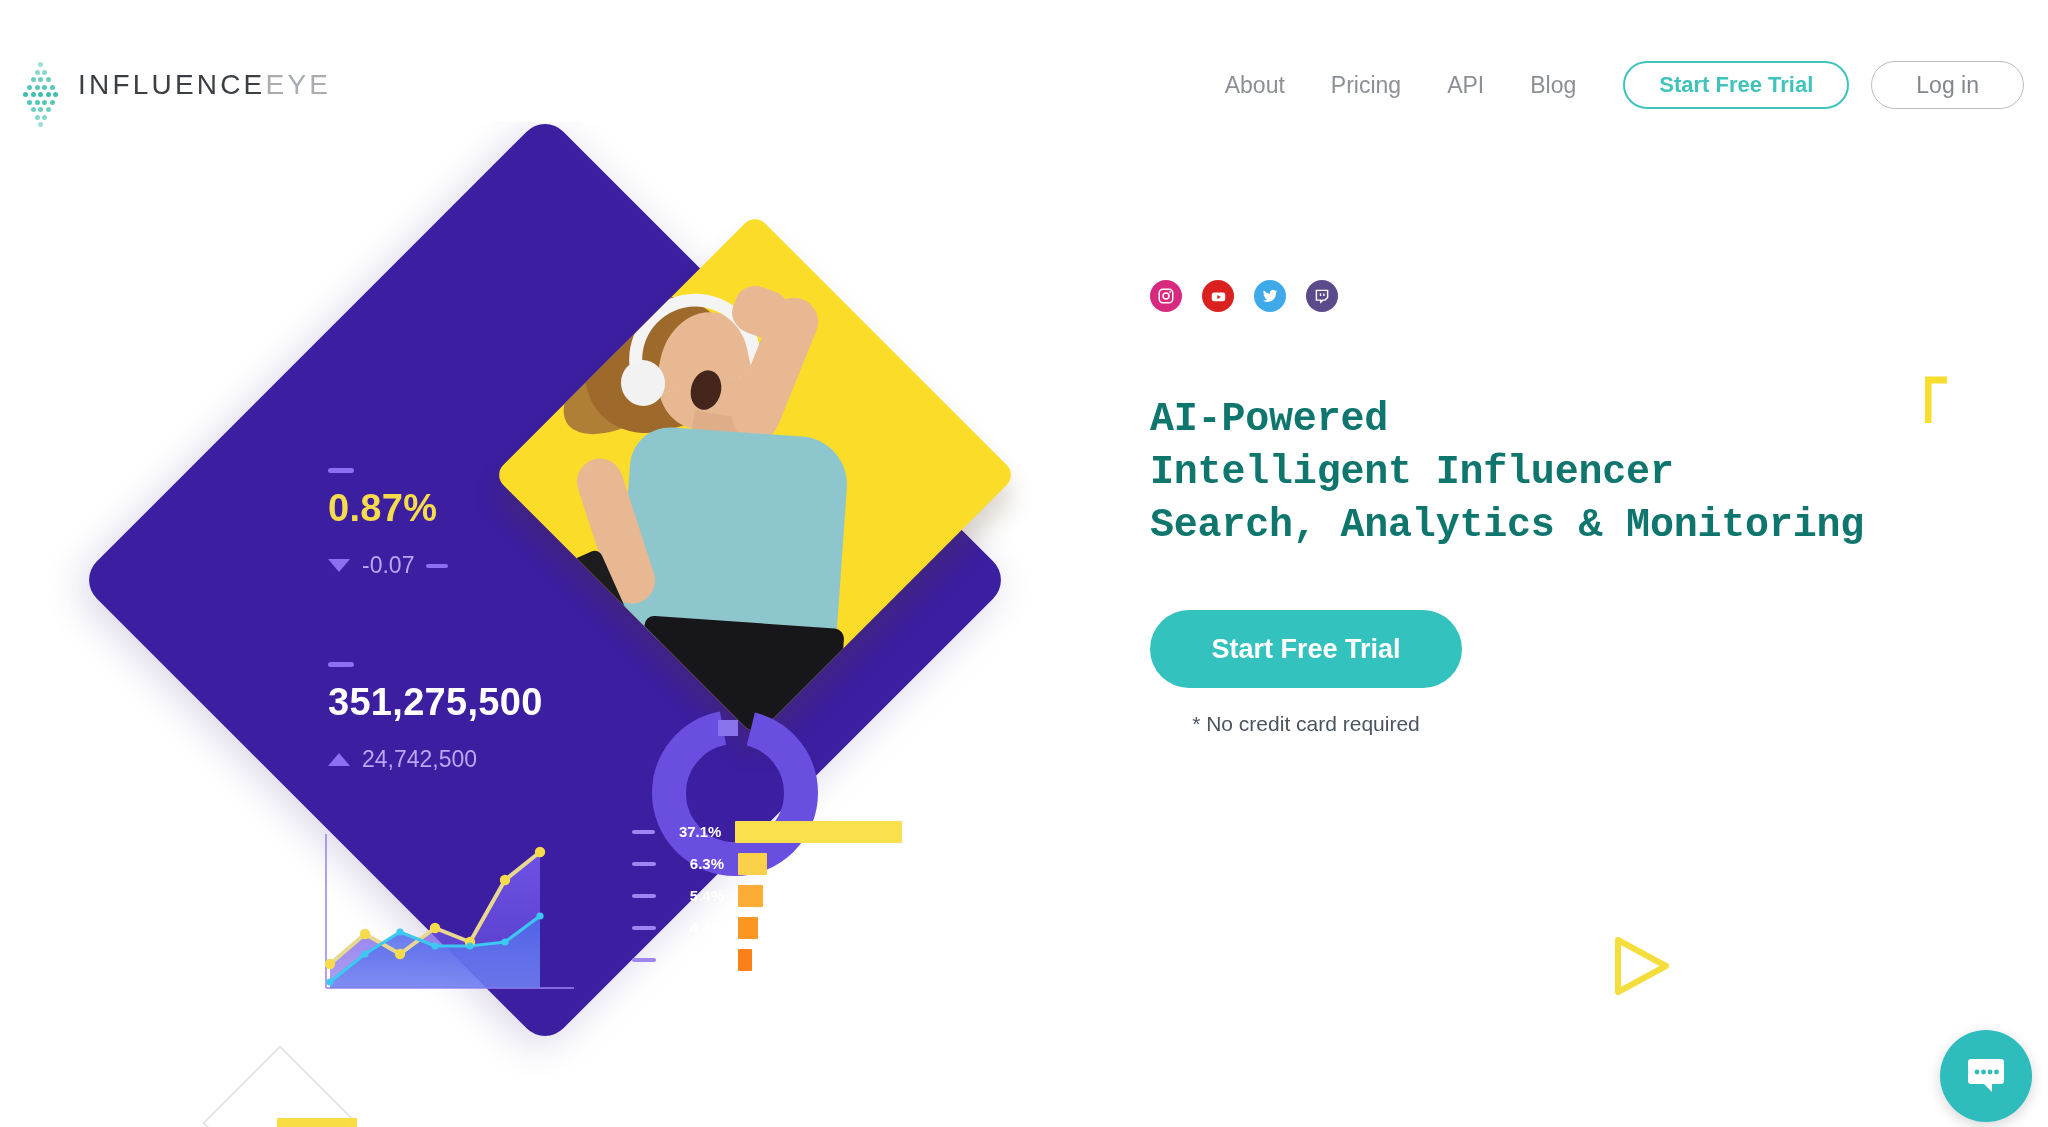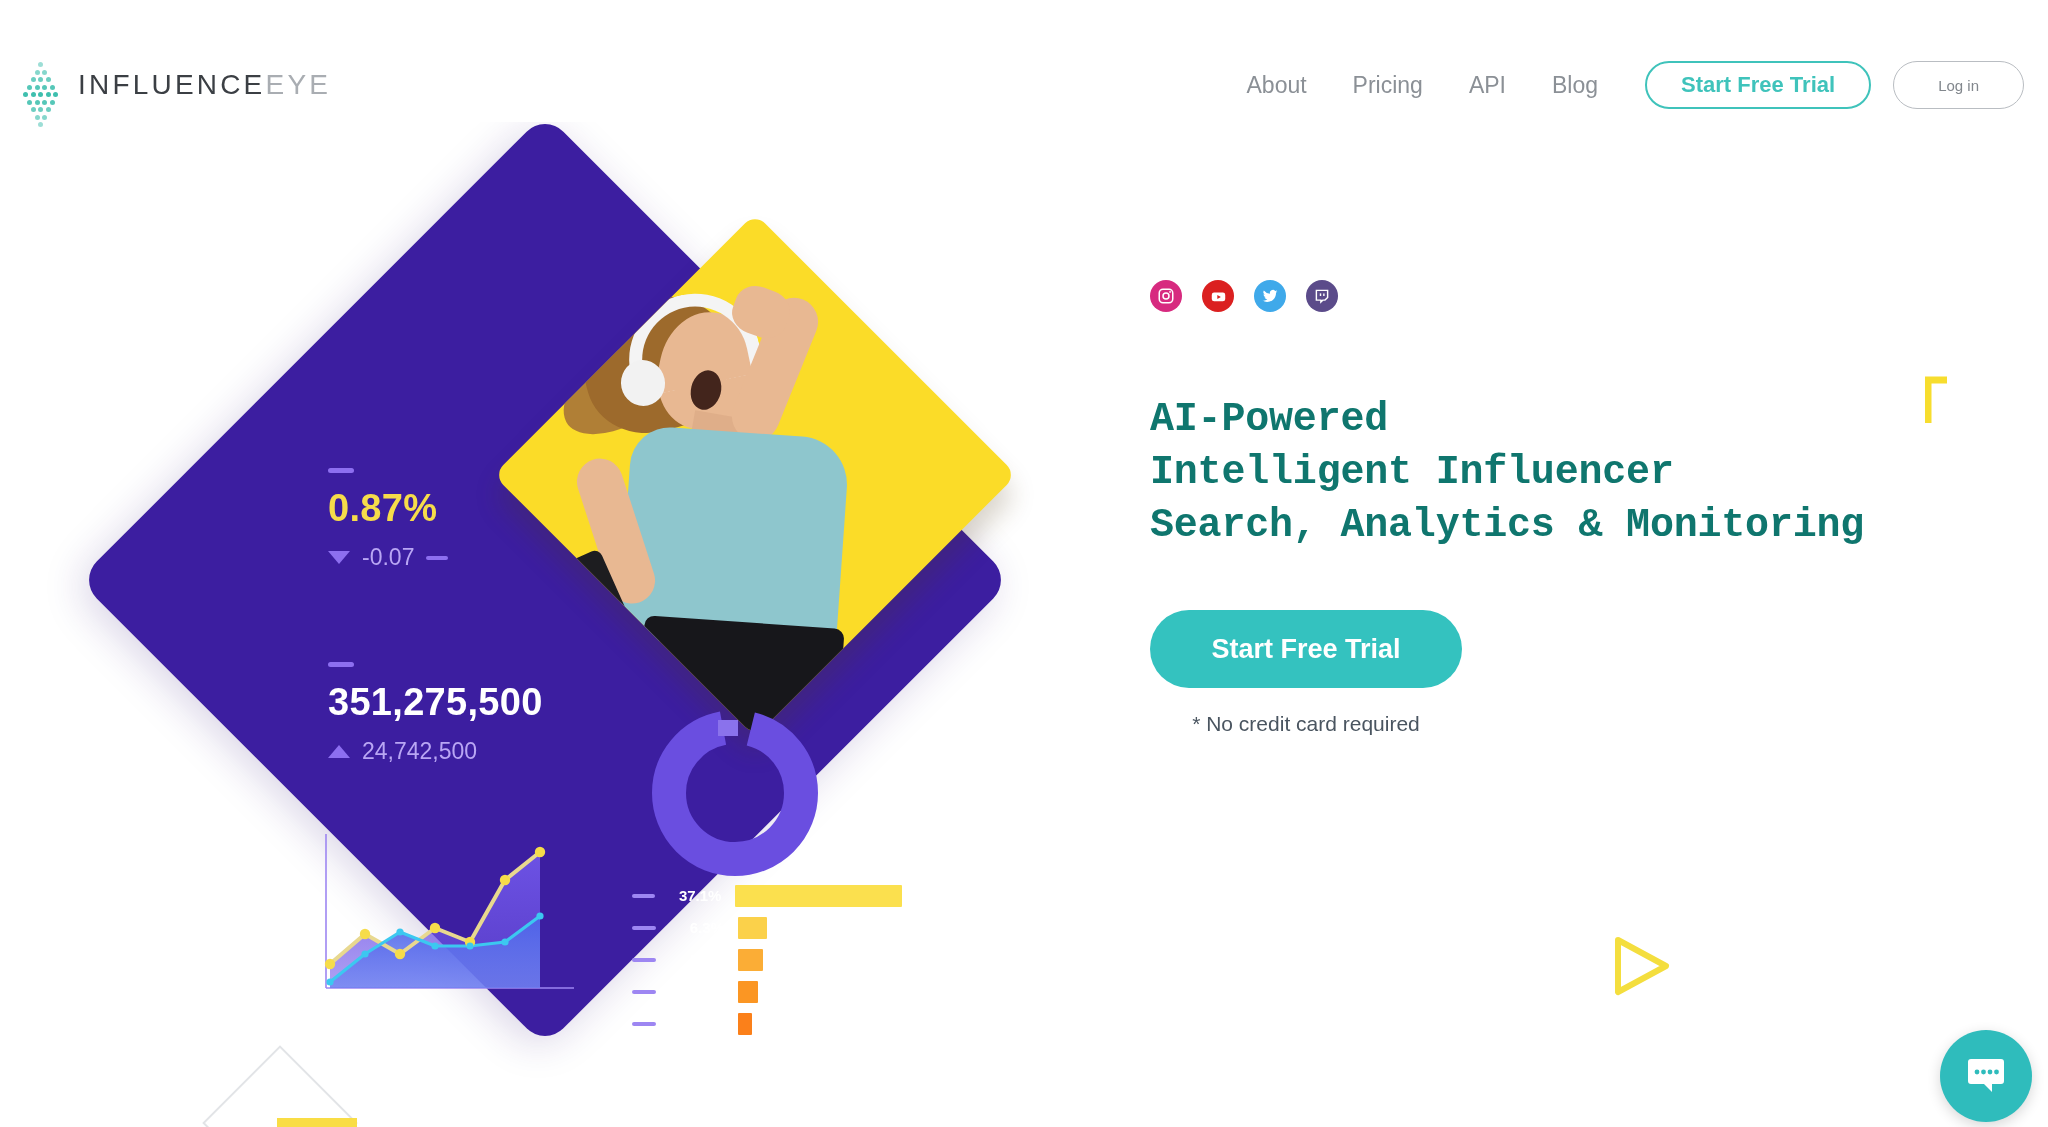--- a/index.html
+++ b/index.html
@@ -32,21 +32,21 @@
   .nav a.navlink{
     color:#8b9096; font-size:23px; text-decoration:none; padding:0 23px; font-weight:400;
   }
   .btn-trial-outline{
     margin-left:24px; border:2px solid #3fc3bb; color:#3fc3bb; background:#fff;
     border-radius:30px; height:48px; padding:0 34px; font-size:22px; font-weight:700;
     display:flex; align-items:center; justify-content:center; cursor:pointer; white-space:nowrap;
   }
   .btn-login{
     margin-left:22px; border:1.5px solid #b9bdc2; color:#82878d; background:#fff;
-    border-radius:30px; height:48px; padding:0 44px; font-size:15px; font-weight:400;
+    border-radius:30px; height:48px; padding:0 44px; font-size:23px; font-weight:400;
     display:flex; align-items:center; justify-content:center; cursor:pointer; white-space:nowrap;
   }
 
   
   .hero-right{ position:absolute; left:1150px; top:280px; width:840px; }
   .socials{ display:flex; gap:20px; margin-bottom:82px; }
   .soc{ width:32px; height:32px; border-radius:50%; display:flex; align-items:center; justify-content:center; }
   .soc svg{ display:block; }
   .hero-title{
     font-size:40px; line-height:1.32; font-weight:700; color:#0f766e; letter-spacing:-0.2px;font-family:Liberation Mono, monospace;
@@ -133,32 +133,32 @@
   }
   .ph-phone{ left:96px; top:352px; width:46px; height:80px; background:#1d1d20; border-radius:8px; transform:rotate(-24deg); }
   .ph-pants{ left:166px; top:420px; width:200px; height:110px; background:#17171b; border-radius:10px; transform:rotate(4deg); }
 
   
   .stat-block{ position:absolute; z-index:30; color:#fff; }
   .tick{ width:26px; height:5px; background:#8d6ff0; border-radius:3px; }
   .tick-sm{ display:inline-block; width:22px; height:4px; background:#8d6ff0; border-radius:2px; vertical-align:middle; }
   .stat-big-yellow{ font-size:38px; font-weight:700; color:#f6dc4a; margin-top:14px; letter-spacing:.3px;}
   .stat-big-white{ font-size:38px; font-weight:700; color:#ffffff; margin-top:14px; letter-spacing:.3px;}
-  .stat-delta{ display:flex; align-items:center; gap:12px; margin-top:14px; font-size:23px; color:#b9a6f4; }
+  .stat-delta{ display:flex; align-items:center; gap:12px; margin-top:22px; font-size:23px; color:#b9a6f4; }
   .tri-down{ width:0;height:0;border-left:11px solid transparent;border-right:11px solid transparent;border-top:13px solid #8d6ff0; }
   .tri-up{ width:0;height:0;border-left:11px solid transparent;border-right:11px solid transparent;border-bottom:13px solid #8d6ff0; }
 
   
   .donut{ position:absolute; left:640px; top:638px; width:190px; height:190px; z-index:26; }
 
   
   .linechart{ position:absolute; left:320px; top:770px; width:260px; height:168px; z-index:28; }
 
   
-  .barlist{ position:absolute; left:632px; top:820px; width:270px; z-index:28; }
+  .barlist{ position:absolute; left:632px; top:756px; width:270px; z-index:28; }
   .barrow{ display:flex; align-items:center; height:31px; margin-bottom:1px; }
   .barrow .dash{ width:24px; height:4px; background:#9d86f2; border-radius:2px; }
   .barrow .pct{ width:58px; text-align:right; font-size:15px; font-weight:700; color:#fff; margin-left:10px; margin-right:14px; }
   .barrow .bar{ height:22px; border-radius:1px; }
 </style>
 </head>
 <body>
 
 <div class="page">
 

